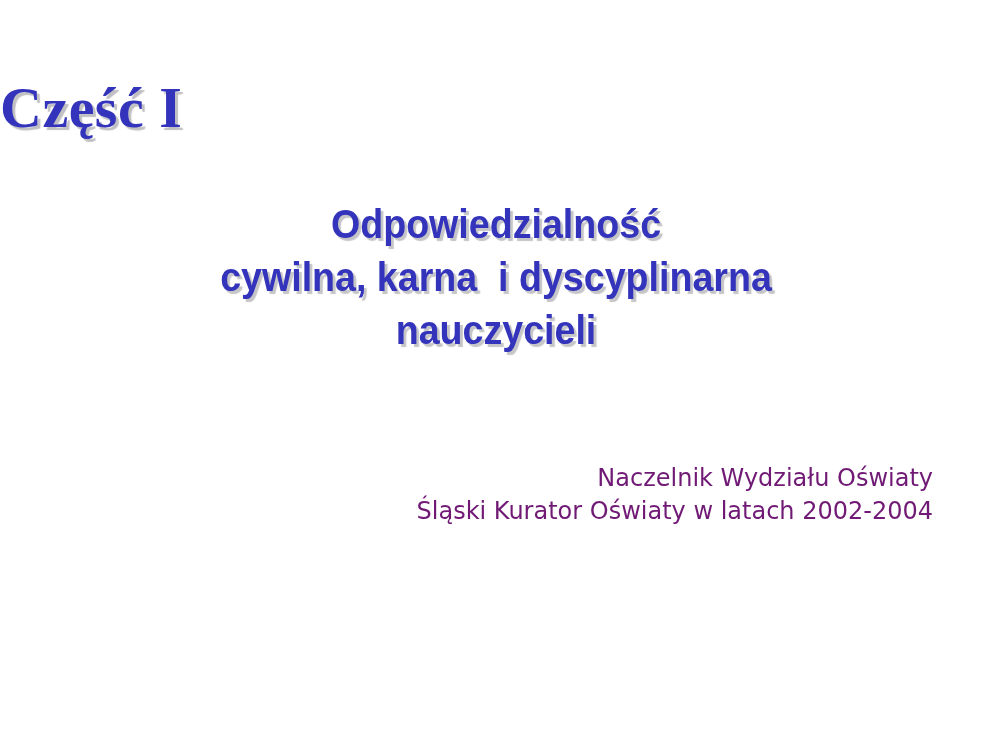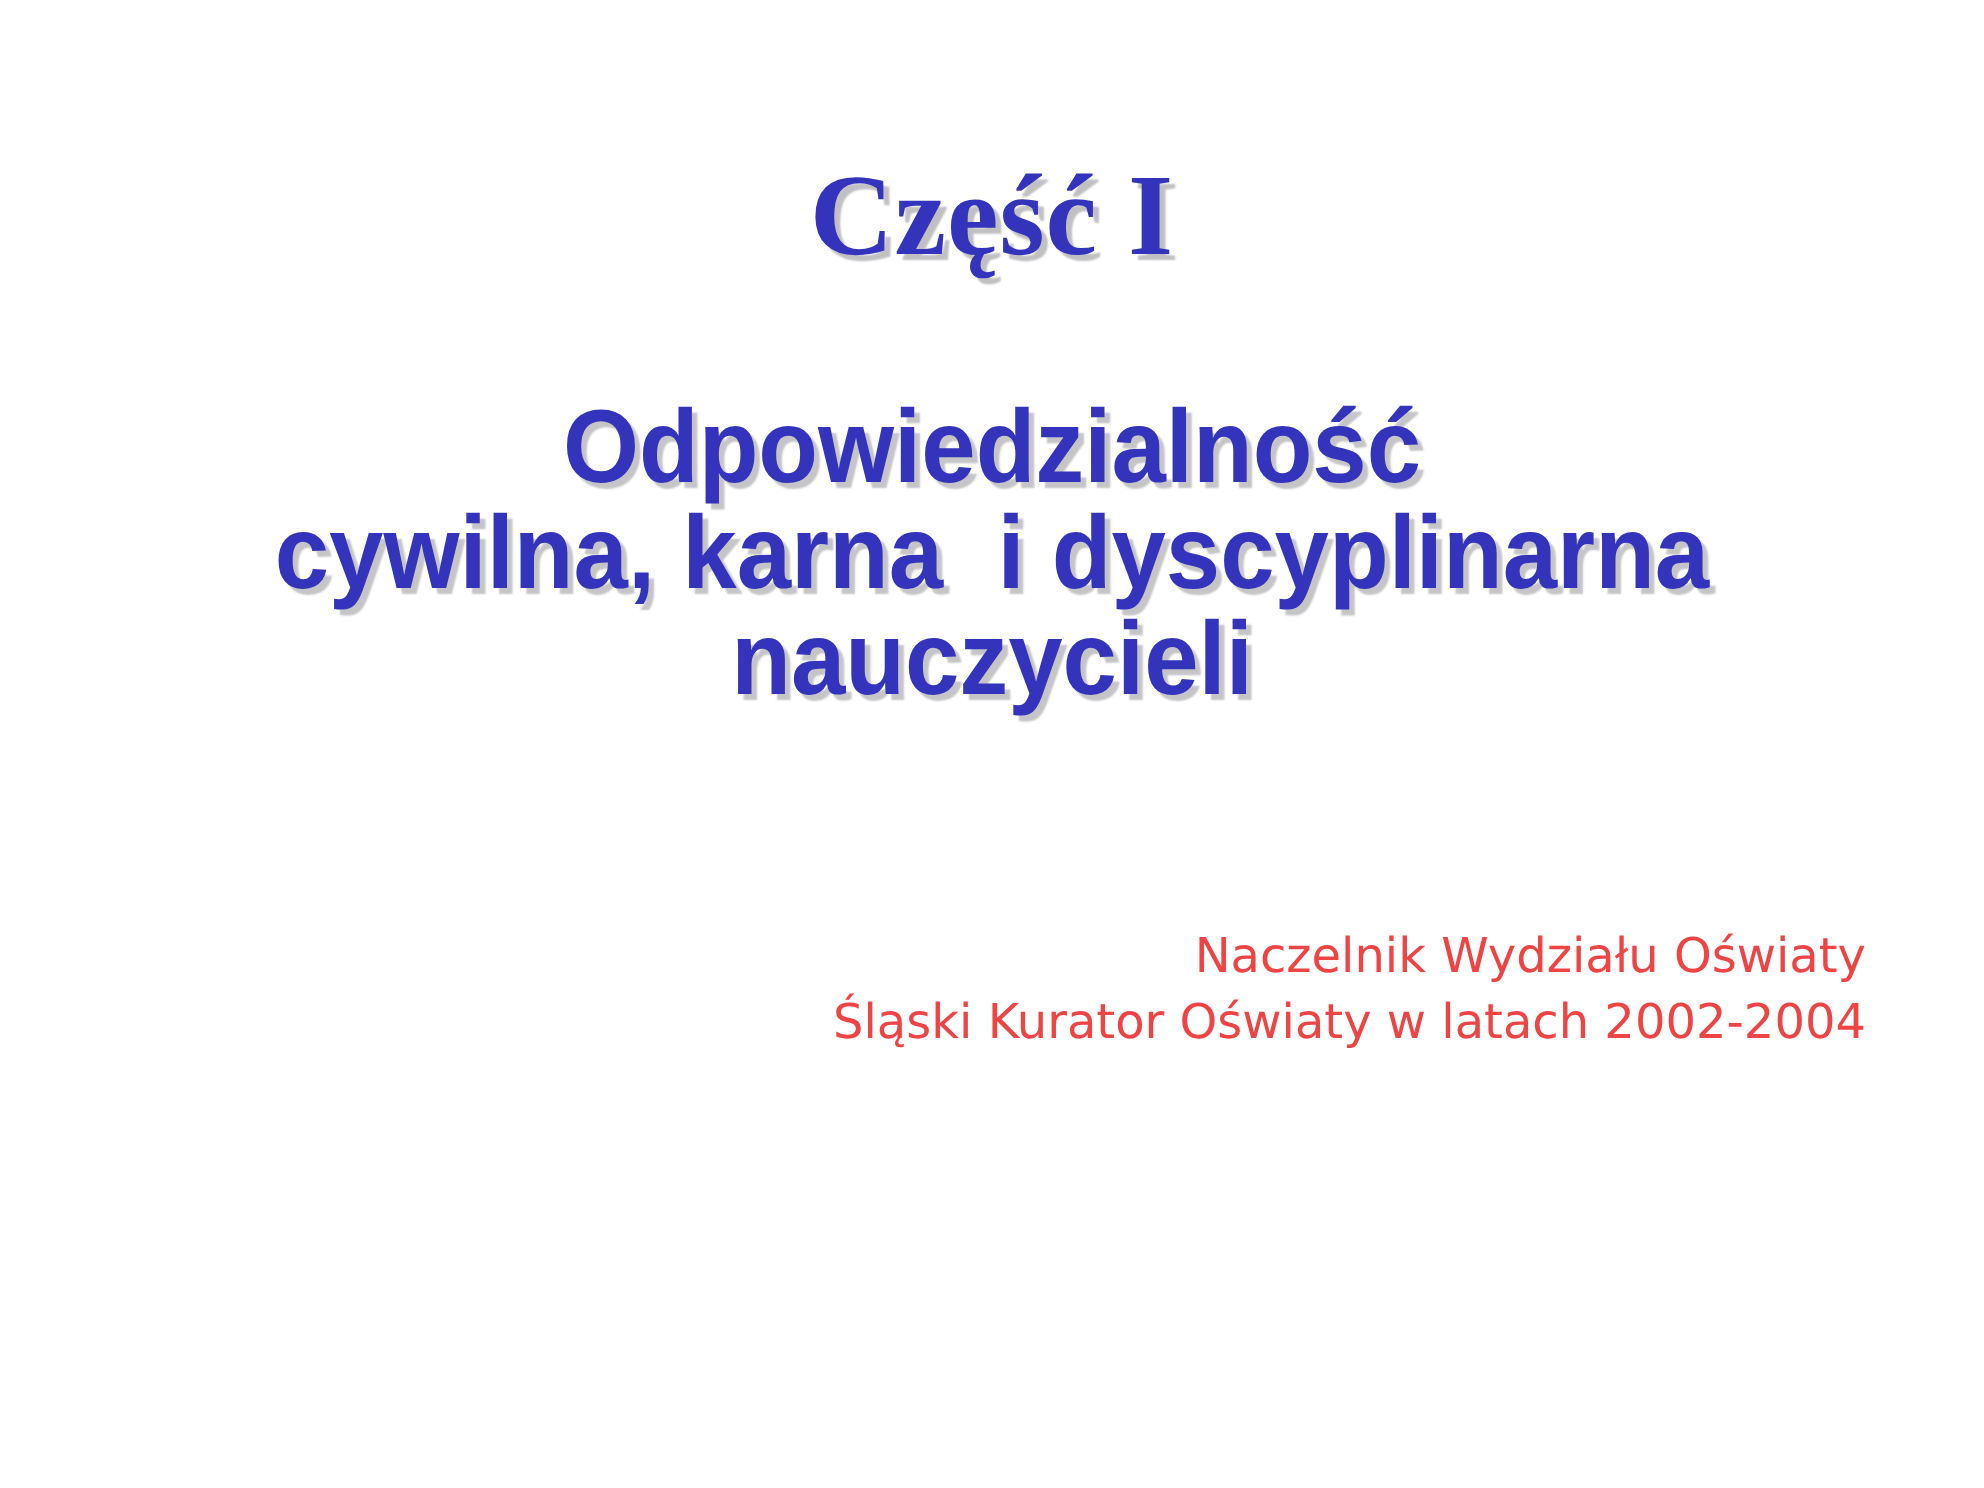--- a/index.html
+++ b/index.html
@@ -23,41 +23,40 @@
     background: #ffffff;
     box-sizing: border-box;
   }
 
   
   .part-heading {
     position: absolute;
     top: 78px;
     left: 0;
     width: 992px;
-    text-align: center;
     font-family: "Liberation Serif", "DejaVu Serif", serif;
     font-weight: bold;
     font-size: 58px;
     line-height: 1.05;
     letter-spacing: 0.5px;
     color: #3333bb;
     text-shadow: 3px 3px 1px rgba(140, 140, 145, 0.55);
     white-space: pre;
   }
 
   
   .main-title {
     position: absolute;
     top: 198px;
     left: 0;
     width: 992px;
     text-align: center;
     font-family: "Liberation Sans", "DejaVu Sans", sans-serif;
     font-weight: bold;
-    font-size: 52px;
+    font-size: 40px;
     line-height: 53px;
     color: #3333bb;
     text-shadow: 3px 3px 1px rgba(140, 140, 145, 0.5);
   }
 
   .main-title .tline {
     display: block;
     white-space: pre;
     transform: scaleX(0.94);
     transform-origin: center center;
@@ -82,21 +81,21 @@
     white-space: pre;
   }
 
   .author-role,
   .author-tenure {
     display: block;
     font-family: "DejaVu Sans", "Liberation Sans", sans-serif;
     font-weight: normal;
     font-size: 24px;
     line-height: 33px;
-    color: #ef4444;
+    color: #701a75;
     white-space: pre;
   }
 
   .author-role {
     margin-top: 2px;
   }
 </style>
 </head>
 <body>
 

